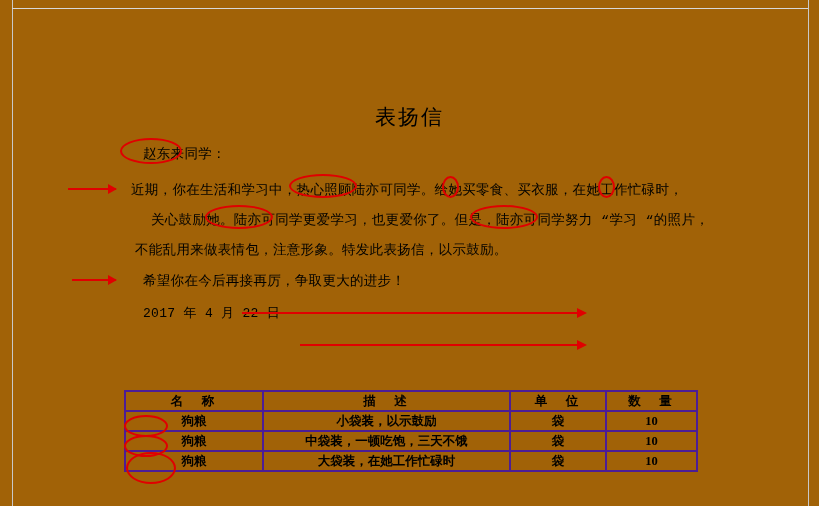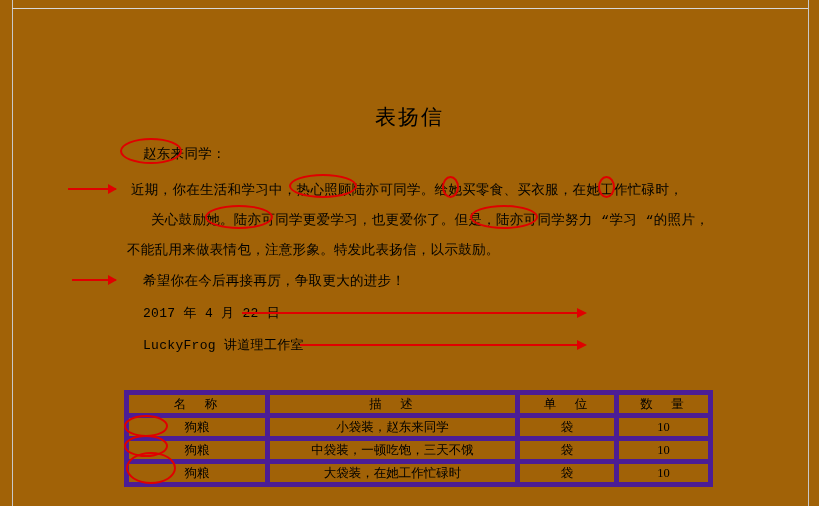--- a/index.html
+++ b/index.html
@@ -61,21 +61,21 @@
     font-size: 13.5px;
     color: #000000;
     font-family: Liberation Mono, monospace;
     white-space: nowrap;
     letter-spacing: 0.3px;
     padding-left: 19px;
   }
   .salutation { left: 124px; top: 145px; }
   .line1 { left: 112px; top: 181px; }
   .line2 { left: 124px; top: 211px; margin-left: 8px; }
-  .line3 { left: 108px; top: 241px; }
+  .line3 { left: 116px; top: 241px; }
   .line4 { left: 124px; top: 272px; }
   .date-line { left: 124px; top: 304px; font-size: 13px; }
   .studio-line { left: 124px; top: 336px; font-size: 13px; }
   .attach-line { left: 124px; top: 367px; }
 
   
   .arrow-left {
     position: absolute;
     height: 2px;
     background: #e00000;
@@ -136,24 +136,24 @@
   .tbl {
     position: absolute;
     left: 124px;
     top: 390px;
     border-collapse: collapse;
     font-size: 12.5px;
     font-family: "Liberation Serif", "DejaVu Serif", serif;
     color: #000000;
   }
   .tbl td, .tbl th {
-    border: 5px solid #4c1d95;
+    border: 2px solid #4c1d95;
     text-align: center;
     padding: 0 0;
-    font-weight: normal;
+    font-weight: bold;
     height: 18px;
   }
   .col-name { width: 136px; }
   .col-desc { width: 245px; }
   .col-unit { width: 94px; }
   .col-qty { width: 89px; }
   .tbl thead td { letter-spacing: 3px; }
   .name-cell { text-align: left; padding-left: 6px; }
 </style>
 </head>
@@ -167,21 +167,20 @@
 
   <div class="doc-title">表扬信</div>
 
   <div class="para salutation">赵东来同学：</div>
   <div class="para line1">近期，你在生活和学习中，热心照顾陆亦可同学。给她买零食、买衣服，在她工作忙碌时，</div>
   <div class="para line2">关心鼓励她。陆亦可同学更爱学习，也更爱你了。但是，陆亦可同学努力 “学习 “的照片，</div>
   <div class="para line3">不能乱用来做表情包，注意形象。特发此表扬信，以示鼓励。</div>
   <div class="para line4">希望你在今后再接再厉，争取更大的进步！</div>
 
   <div class="para date-line">2017 年 4 月 22 日</div>
-  <div class="para studio-line">LuckyFrog 讲道理工作室</div>
 
   <div class="arrow-left arrow-a"></div>
   <div class="arrow-left arrow-b"></div>
   <div class="arrow-line arrow-date"></div>
   <div class="arrow-line arrow-studio"></div>
 
   <div class="ellipse el-salutation"></div>
   <div class="ellipse el-name1"></div>
   <div class="ellipse el-ta1"></div>
   <div class="ellipse el-ta2"></div>
@@ -193,21 +192,21 @@
       <tr>
         <td class="col-name">名　称</td>
         <td class="col-desc">描　述</td>
         <td class="col-unit">单　位</td>
         <td class="col-qty">数　量</td>
       </tr>
     </thead>
     <tbody>
       <tr>
         <td class="name-cell">狗粮</td>
-        <td>小袋装，赵东来同学</td>
+        <td>小袋装，以示鼓励</td>
         <td>袋</td>
         <td>10</td>
       </tr>
       <tr>
         <td class="name-cell">狗粮</td>
         <td>中袋装，一顿吃饱，三天不饿</td>
         <td>袋</td>
         <td>10</td>
       </tr>
       <tr>

